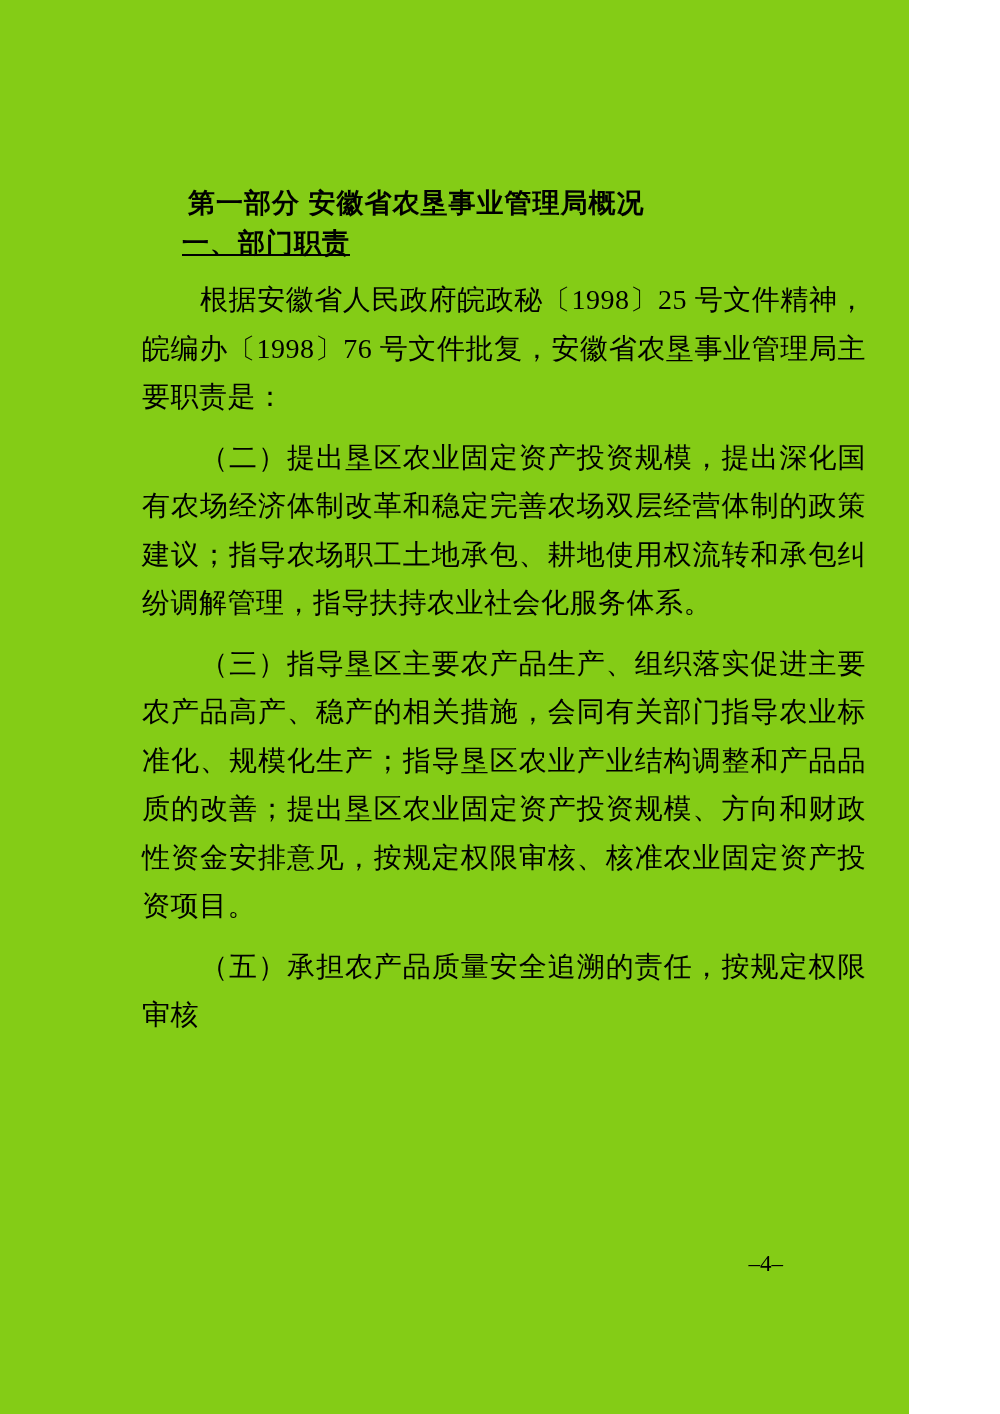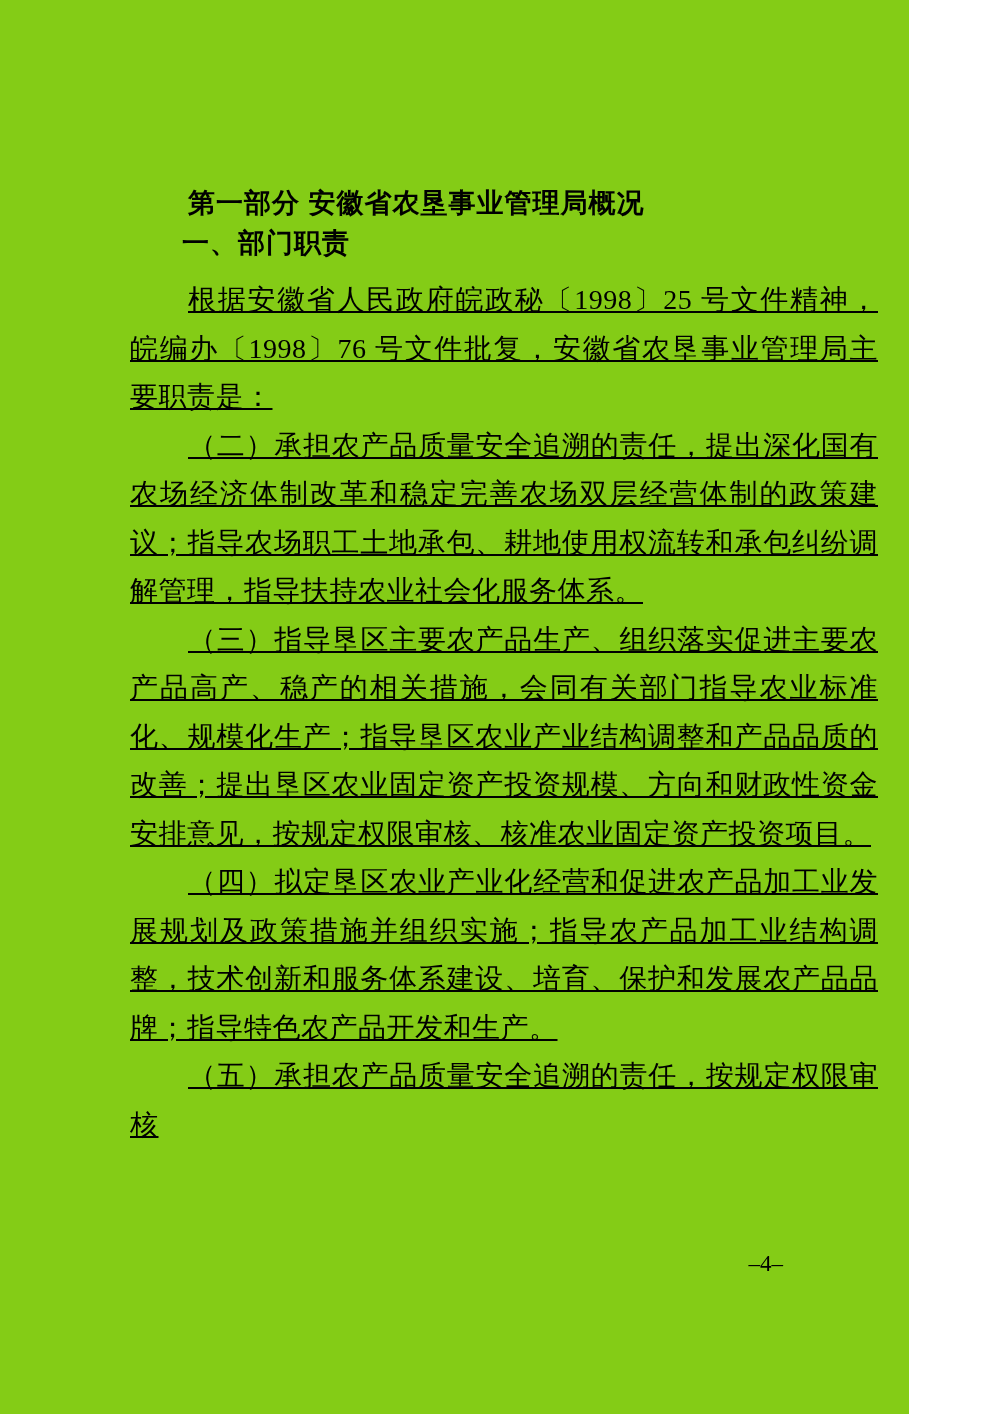--- a/index.html
+++ b/index.html
@@ -34,54 +34,53 @@
   }
   .section-heading {
     font-family: "Liberation Sans", sans-serif;
     font-weight: bold;
     font-size: 27px;
     line-height: 40px;
     margin: 0;
     padding-left: 52px;
     letter-spacing: 1px;
     white-space: nowrap;
+    text-decoration: underline;
   }
   .body-text {
     margin-top: 13px;
   }
   .body-para {
-    margin: 0;
+    margin: 12px;
     font-size: 28px;
     line-height: 48.5px;
     text-align: justify;
     text-justify: inter-ideograph;
     text-indent: 58px;
     letter-spacing: 0.5px;
     overflow-wrap: break-word;
-    text-decoration: underline;
   }
   .page-number {
     position: absolute;
     top: 1250px;
     right: 126px;
     font-family: "Liberation Serif", serif;
     font-size: 23px;
     line-height: 28px;
     color: #000000;
   }
 </style>
 </head>
 <body>
 
 <div class="page">
   <div class="content">
     <h1 class="doc-title">第一部分 安徽省农垦事业管理局概况</h1>
     <h2 class="section-heading">一、部门职责</h2>
     <div class="body-text" id="body-text">
         <p class="body-para">根据安徽省人民政府皖政秘〔1998〕25 号文件精神，皖编办〔1998〕76 号文件批复，安徽省农垦事业管理局主要职责是：</p>
-        <p class="body-para">（二）承担农产品质量安全追溯的责任，提出深化国有农场经济体制改革和稳定完善农场双层经营体制的政策建议；指导农场职工土地承包、耕地使用权流转和承包纠纷调解管理，指导扶持农业社会化服务体系。</p>
+        <p class="body-para">（二）提出垦区农业固定资产投资规模，提出深化国有农场经济体制改革和稳定完善农场双层经营体制的政策建议；指导农场职工土地承包、耕地使用权流转和承包纠纷调解管理，指导扶持农业社会化服务体系。</p>
         <p class="body-para">（三）指导垦区主要农产品生产、组织落实促进主要农产品高产、稳产的相关措施，会同有关部门指导农业标准化、规模化生产；指导垦区农业产业结构调整和产品品质的改善；提出垦区农业固定资产投资规模、方向和财政性资金安排意见，按规定权限审核、核准农业固定资产投资项目。</p>
-        <p class="body-para">（四）拟定垦区农业产业化经营和促进农产品加工业发展规划及政策措施并组织实施；指导农产品加工业结构调整，技术创新和服务体系建设、培育、保护和发展农产品品牌；指导特色农产品开发和生产。</p>
         <p class="body-para">（五）承担农产品质量安全追溯的责任，按规定权限审核</p>
       </div>
   </div>
   <div class="page-number">–4–</div>
 </div>
 
 </body></html>

